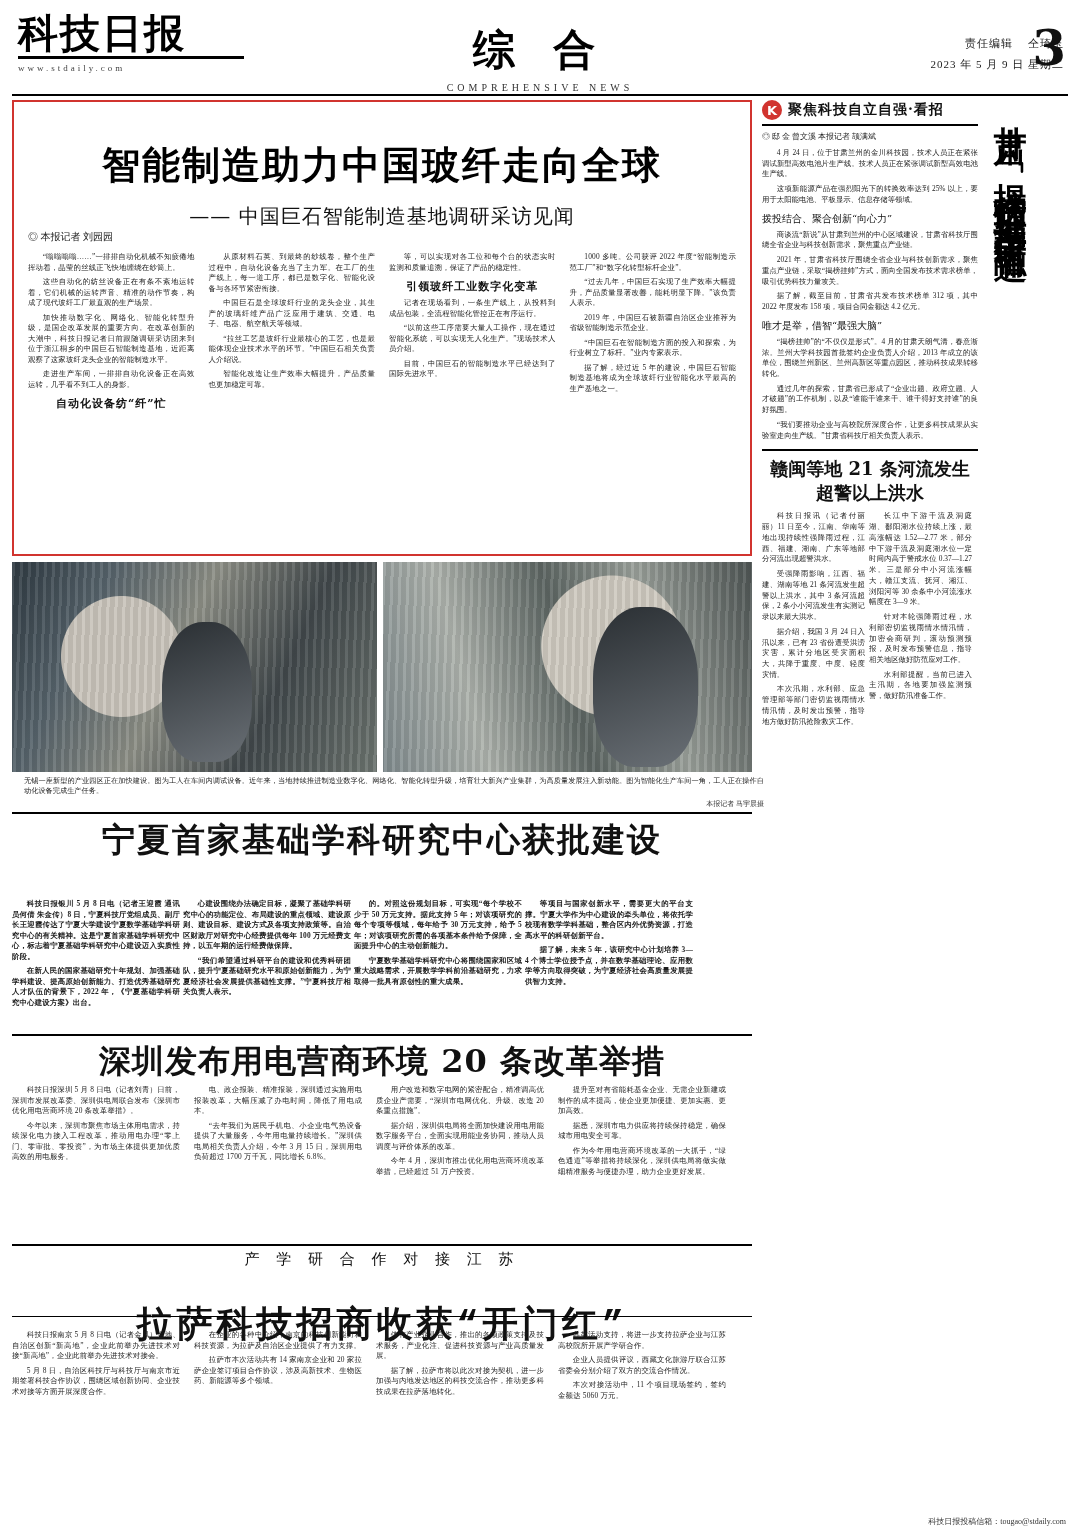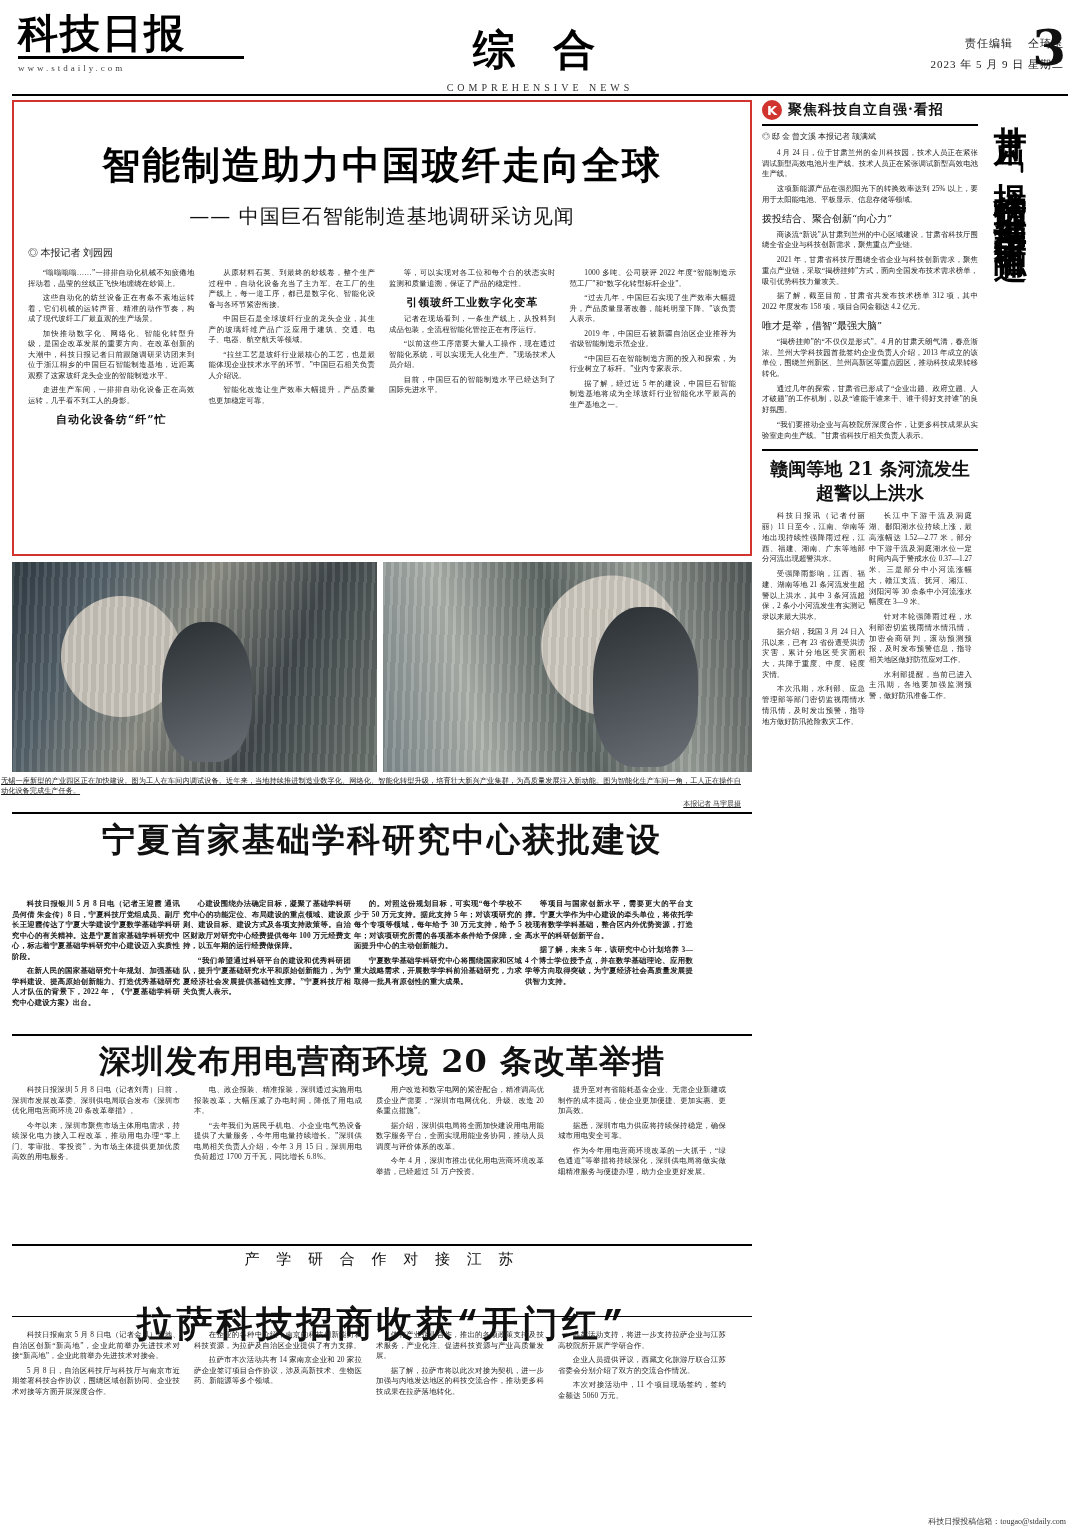--- a/index.html
+++ b/index.html
@@ -61,21 +61,21 @@
     text-align:center;
     font-family:"DejaVu Serif", serif;
     font-weight:bold;font-size:38px;letter-spacing:2px;color:#000;
     margin-top:28px;
   }
   .lead-sub{
     text-align:center;font-size:20px;color:#111;margin-top:12px;letter-spacing:1px;
     font-family:"DejaVu Serif", serif;
   }
   .byline{
-    font-size:10px;color:#222;margin-top:16px;
+    font-size:10px;color:#222;
   }
   .lead-cols{
     display:flex;gap:14px;margin-top:8px;
   }
   .lead-col{width:168px;}
   .body-text{
     font-size:7.4px;line-height:1.42;text-align:justify;color:#1b1b1b;
     letter-spacing:0.2px;
   }
   .body-text p{margin:0 0 4px 0;text-indent:2em;}
@@ -101,22 +101,22 @@
   .ph-stripes{
     position:absolute;inset:0;
     background:repeating-linear-gradient(92deg, rgba(255,255,255,.16) 0 3px, rgba(0,0,0,.12) 3px 8px);
     opacity:.55;
   }
   .ph-worker{
     position:absolute;border-radius:45% 45% 40% 40%;
     background:linear-gradient(160deg,#2a2f33,#6a7076);
   }
   .photo-caption{
-    position:absolute;left:1px;top:776px;width:740px;
-    font-size:7.2px;line-height:1.45;color:#1b1b1b;text-align:justify;text-decoration:underline;
+    position:absolute;left:24px;top:776px;width:740px;
+    font-size:7.2px;line-height:1.45;color:#1b1b1b;text-align:justify;
   }
   .cap-credit{font-size:7px;color:#333;text-align:right;margin-top:2px;}
 
   
   .hl2{
     position:absolute;left:12px;top:818px;width:740px;text-align:center;
     font-family:"DejaVu Serif", serif;font-weight:bold;font-size:33px;letter-spacing:2px;
   }
   .art2{position:absolute;left:12px;top:899px;width:740px;display:flex;gap:3px;font-weight:bold;}
   .art2 .col{width:168px;}

